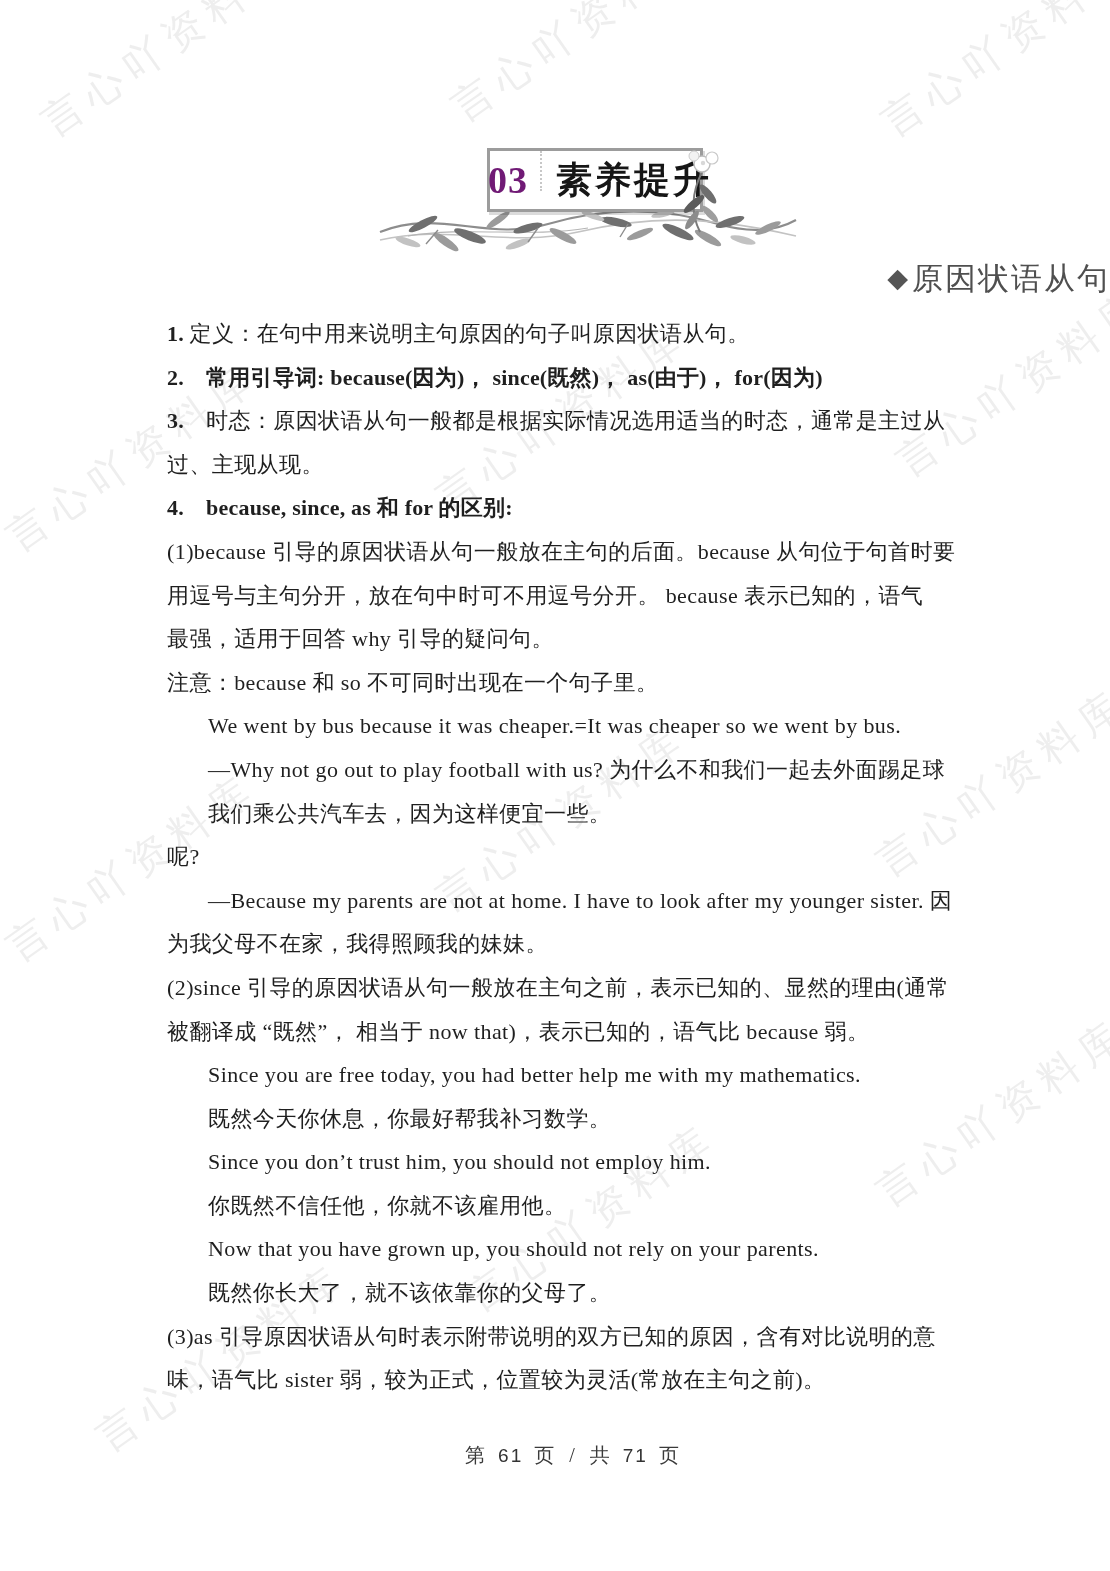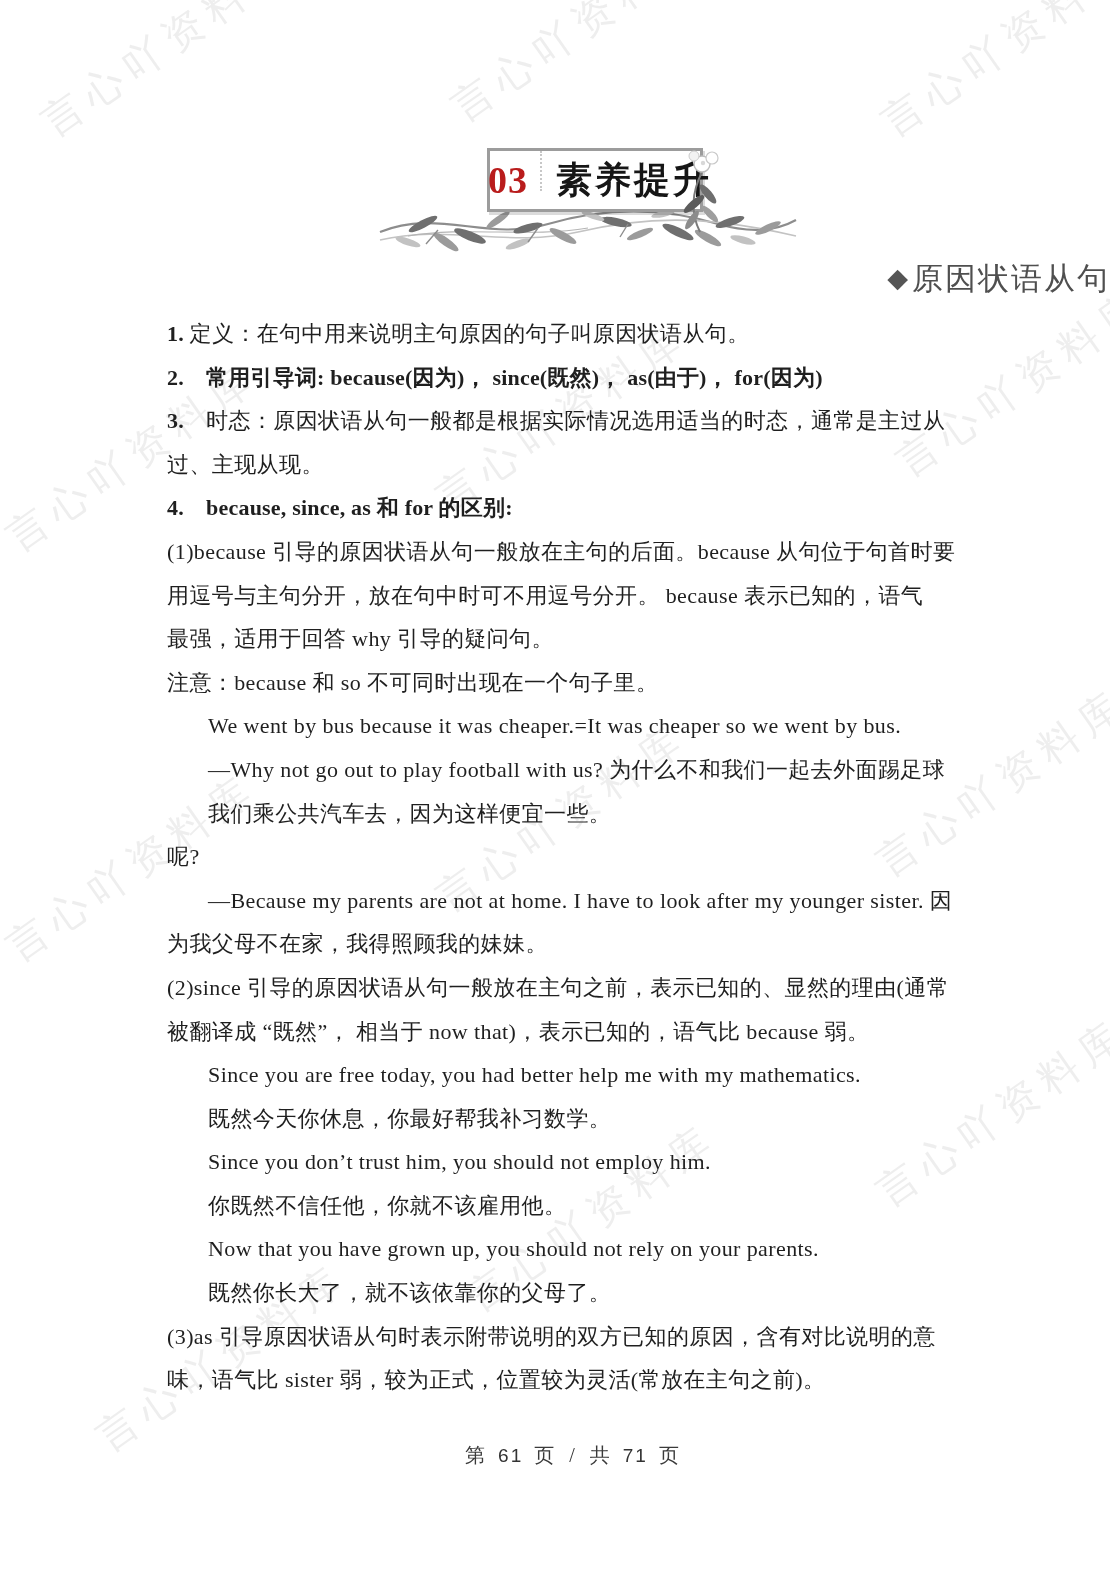--- a/index.html
+++ b/index.html
@@ -28,21 +28,21 @@
   .badge-box{
     position:absolute;left:487px;top:148px;
     width:210px;height:58px;
     background:#ffffff;
     border:3px solid #9c9c9c;
     box-shadow:2px 3px 0 rgba(0,0,0,0.14), inset 0 0 0 2px #ffffff;
     display:flex;align-items:center;justify-content:center;
     z-index:2;
   }
   .badge-number{
-    font-weight:bold;font-size:38px;color:#b91c1c;
+    font-weight:bold;font-size:38px;color:#701a75;
     padding:0 12px 0 10px;letter-spacing:1px;
     font-family:"Liberation Serif","DejaVu Serif",serif;
   }
   .badge-divider{
     width:0;height:40px;border-left:2px dotted #c7c7c7;
     align-self:flex-start;margin-top:0;
   }
   .badge-title{
     font-weight:bold;font-size:36px;color:#161616;
     padding-left:14px;letter-spacing:3px;white-space:nowrap;

